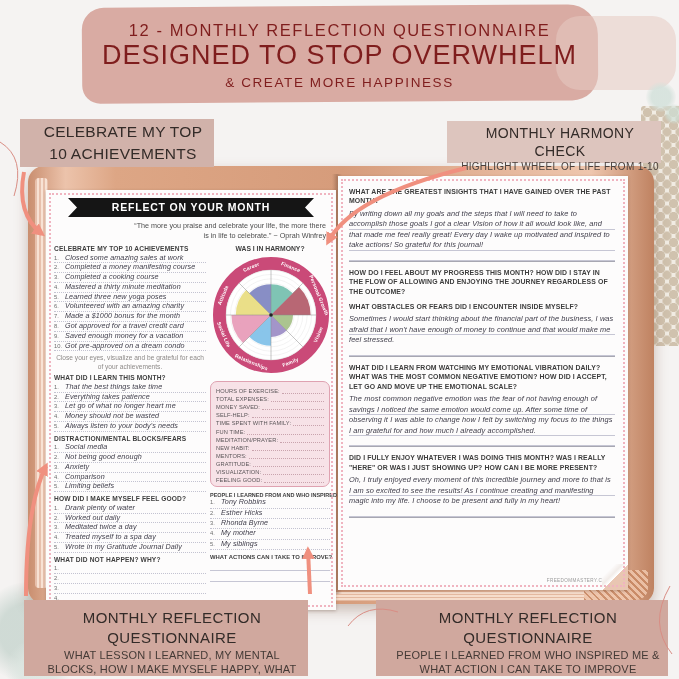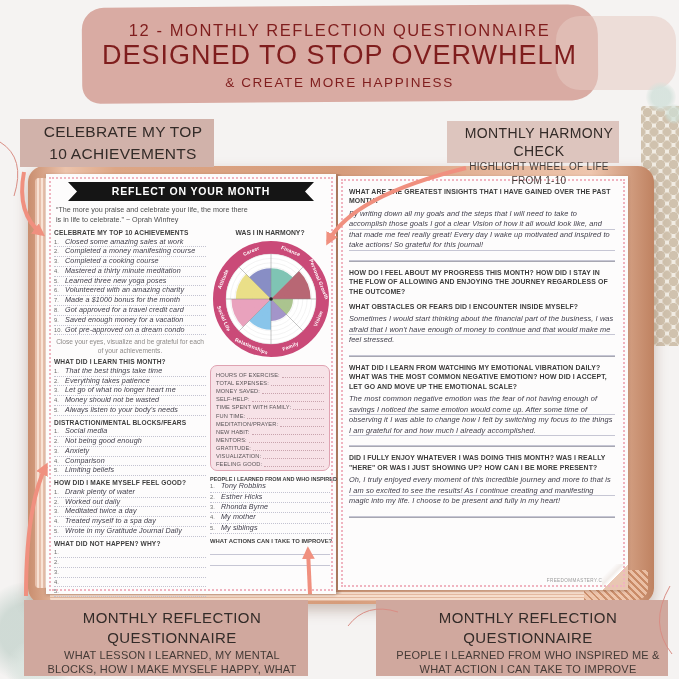--- a/index.html
+++ b/index.html
@@ -20,52 +20,52 @@
 
   
   .hdr { left:0; right:0; text-align:center; color:#7f1d1d; }
   .hdr1 { top:21px; font-size:16.5px; letter-spacing:1.6px; font-weight:500; }
   .hdr2 { top:40px; font-size:27px; letter-spacing:1px; font-weight:500; }
   .hdr3 { top:75px; font-size:13.5px; letter-spacing:1.6px; font-weight:400; }
 
   
   .callout { color:#332b28; text-align:center; z-index:5;padding-left:12px; }
   .co-tl { left:20px; top:119px; width:194px; height:48px; background:#d1b2aa; font-size:15.5px; line-height:22px; padding-top:2px; letter-spacing:.3px; }
-  .co-tr { left:447px; top:121px; width:172px; height:42px; background:#ddc5be; padding-top:3px; }
+  .co-tr { left:447px; top:121px; width:214px; height:42px; background:#ddc5be; padding-top:3px; }
   .co-tr .t1 { font-size:14px; line-height:18px; letter-spacing:.4px; }
   .co-tr .t2 { font-size:10px; line-height:14px; letter-spacing:.3px; color:#4a403c; }
   .co-bl { left:24px; top:600px; width:284px; height:76px; background:#d0a89e; padding-top:8px; }
   .co-br { left:376px; top:600px; width:292px; height:76px; background:#d0a89e; padding-top:8px; }
   .co-title { font-size:15px; letter-spacing:.4px; line-height:20px; }
   .co-sub { font-size:11px; line-height:14px; letter-spacing:.2px; color:#443a36; padding:0 6px; }
 
   
   .book { left:28px; top:166px; width:626px; height:438px; z-index:2; }
   .cover { position:absolute; inset:0; border-radius:16px; background:linear-gradient(90deg,#c98e6f,#ecc3ab 6%,#dda685 14%,#d69c7b 50%,#eec6ae 90%,#bf8261);
     box-shadow:0 6px 14px rgba(120,80,60,.35); }
   .stack-left { position:absolute; left:7px; top:12px; width:13px; height:410px; border-radius:4px;
     background:repeating-linear-gradient(90deg,#e7c0ac 0 2px,#f8e2d4 2px 4px); }
   .stack-bottom { position:absolute; left:22px; bottom:3px; right:24px; height:9px; border-radius:3px;
     background:repeating-linear-gradient(0deg,#e3b89f 0 1px,#f6ddcc 1px 3px); }
   .corner-stripes { position:absolute; right:6px; bottom:4px; width:64px; height:30px; border-radius:0 0 12px 0;
     background:repeating-linear-gradient(45deg,#c98a66 0 2px,#eec4aa 2px 5px); opacity:.9; }
   .page { position:absolute; background:#fdfcfc; box-shadow:0 1px 3px rgba(90,60,45,.3); }
   .page:after { content:''; position:absolute; inset:3px; border:2px dotted #f0b4c0; pointer-events:none; }
-  .page-l { left:18px; top:8px; width:290px; height:420px; }
+  .page-l { left:18px; top:24px; width:290px; height:420px; }
   .page-r { left:310px; top:10px; width:290px; height:414px; }
   .spine { position:absolute; left:304px; top:8px; width:10px; height:420px;
     background:linear-gradient(90deg, rgba(0,0,0,0), rgba(91,58,42,.28) 50%, rgba(0,0,0,0)); }
   .curl { position:absolute; right:0; bottom:0; width:26px; height:26px;
     background:linear-gradient(315deg,#e9c6b2 48%,#fff 50%, #f2ece9 60%, #fdfcfc 75%); }
 
   
   .ribbon { position:absolute; left:22px; right:22px; top:8px; height:19px; background:#151515; color:#fff;
     font-size:10.5px; font-weight:bold; letter-spacing:.8px; text-align:center; line-height:19px;
     clip-path:polygon(0 0,100% 0,calc(100% - 9px) 50%,100% 100%,0 100%,9px 50%); }
-  .quote { position:absolute; left:10px; right:10px; top:31px; font-size:7.2px; line-height:10px; color:#4c4c4c; text-align:left; }
+  .quote { position:absolute; left:10px; right:10px; top:31px; font-size:7.2px; line-height:10px; color:#4c4c4c; text-align:right; }
   .col-a { position:absolute; left:8px; top:55px; width:152px; }
   .col-b { position:absolute; left:164px; top:55px; width:120px; }
   .sec-h { font-size:6.6px; font-weight:bold; color:#3e3e3e; letter-spacing:.15px; line-height:8.5px; margin-top:3px; white-space:nowrap; }
   .hw-row { display:flex; align-items:flex-start; height:9.8px; border-bottom:1px dotted #c3c3d1; overflow:hidden; }
   .hw-num { width:11px; flex:none; font-size:5.8px; color:#6e6e6e; line-height:8px; }
   .hw-txt { font-size:7.2px; font-style:italic; color:#3e3c49; line-height:8.5px; white-space:nowrap; letter-spacing:.1px; }
   .note { font-size:6.6px; color:#8e8a88; text-align:center; line-height:8.4px; margin:3px 2px 2px; }
   .harmony-h { font-size:6.8px; font-weight:bold; color:#3e3e3e; text-align:center; margin-bottom:2px; }
   .statbox { margin-top:5px; background:#f7e2e7; border:1px solid #dfa2b1; border-radius:7px; padding:4px 5px 3px; }
   .stat-row { display:flex; align-items:flex-end; height:8.1px; }

